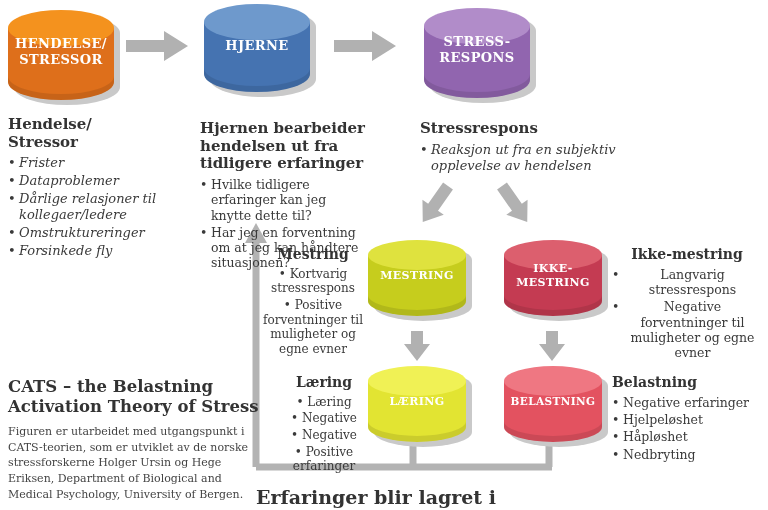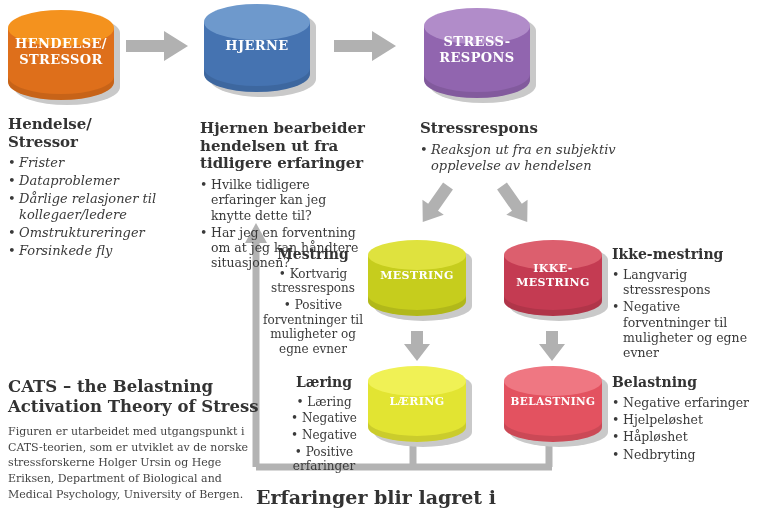--- a/index.html
+++ b/index.html
@@ -142,21 +142,21 @@
 
   <div class="cyl mid redc" style="left:504px;top:240px;width:98px;height:76px;--caph:30px;">
     <div class="cap"></div>
     <div class="body"></div>
     <div class="label">
       <div>IKKE-</div>
       <div>MESTRING</div>
     </div>
   </div>
 
-  <div class="tblock" style="left:612px;top:246px;width:150px;">
+  <div class="tblock" style="left:612px;top:246px;width:150px;text-align:center;">
     <div class="h2">Ikke-mestring</div>
     <div class="bullets hang fs125">
       <div class="b-item">Langvarig stressrespons</div>
       <div class="b-item">Negative forventninger til muligheter og egne evner</div>
     </div>
   </div>
 
   <div class="tblock center" style="left:284px;top:374px;width:80px;">
     <div class="h2">Læring</div>
     <div class="bullets fs12">

